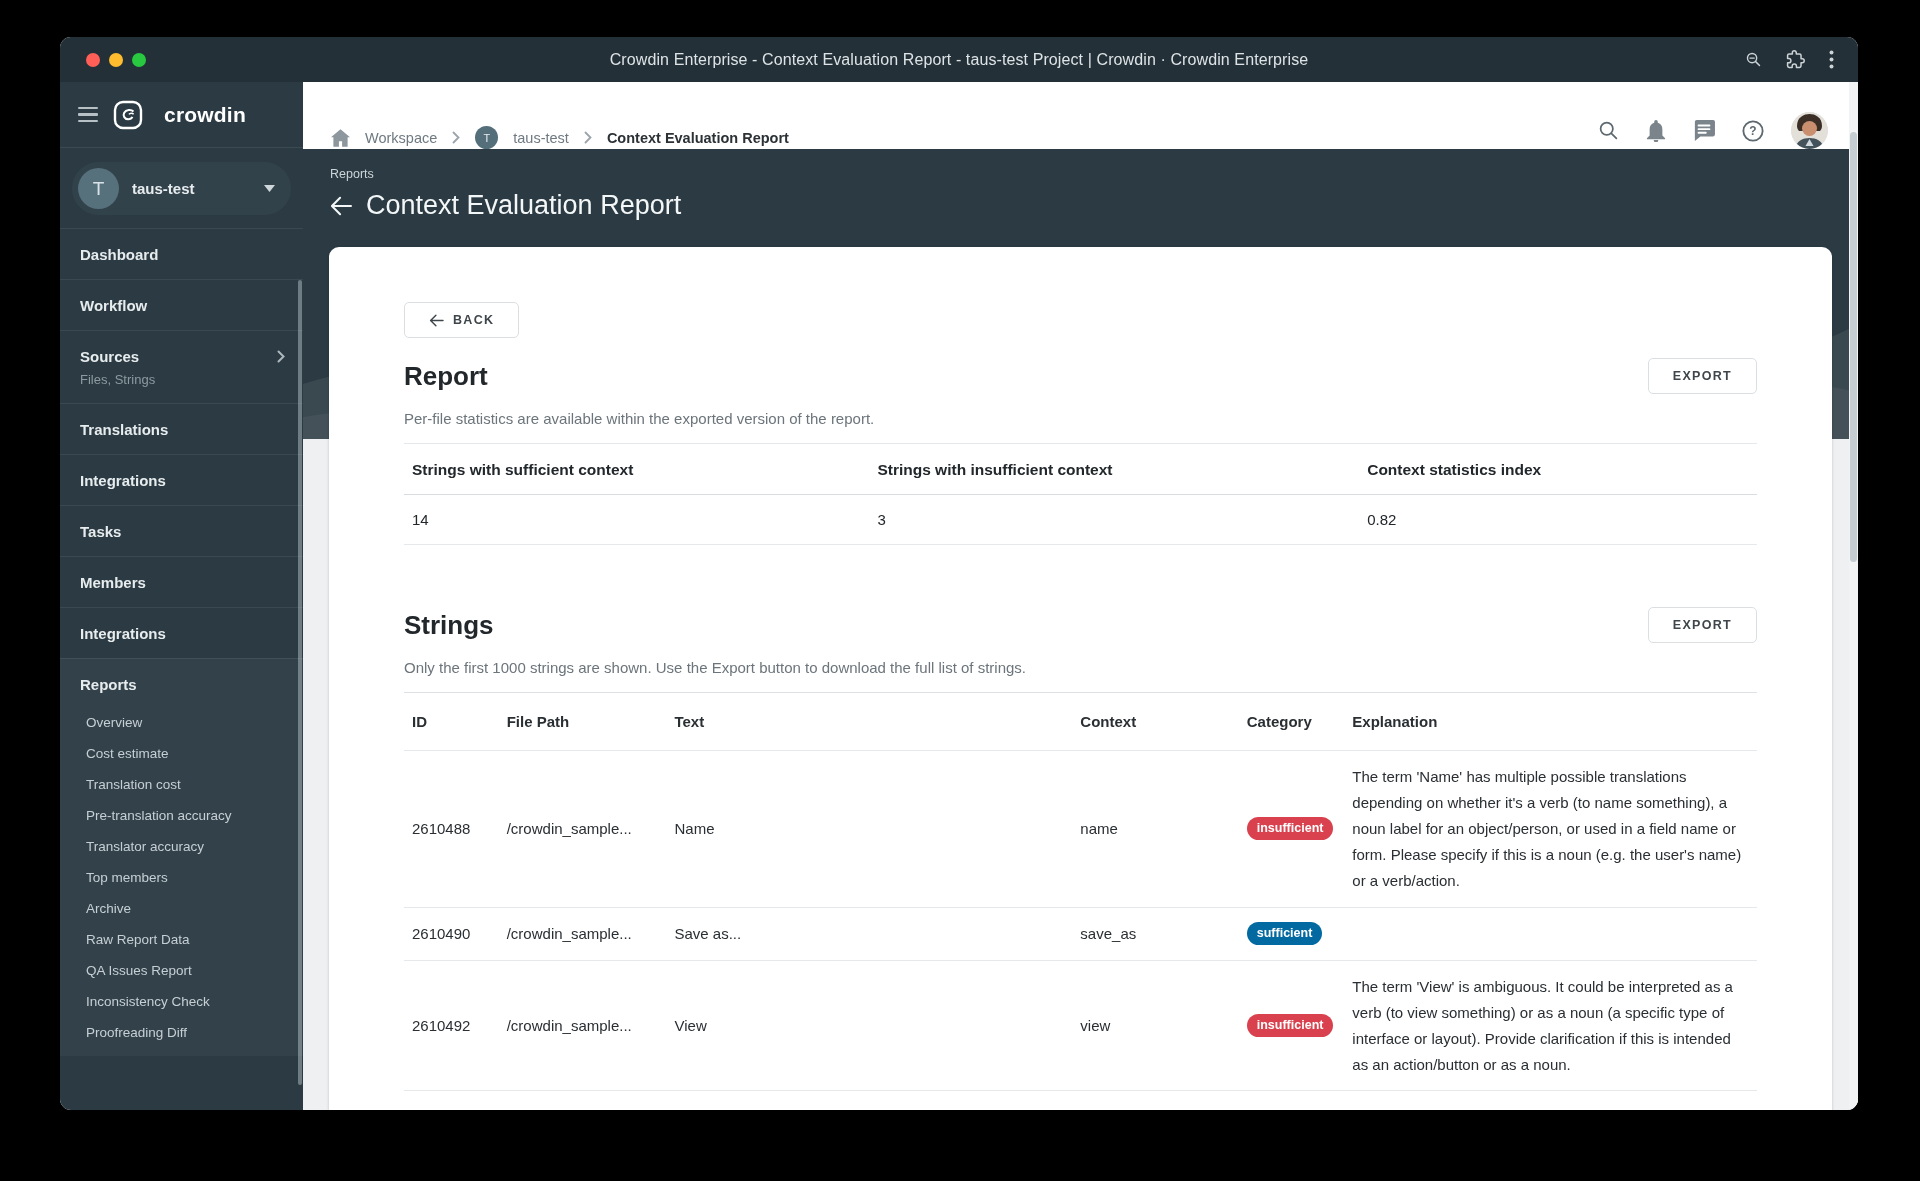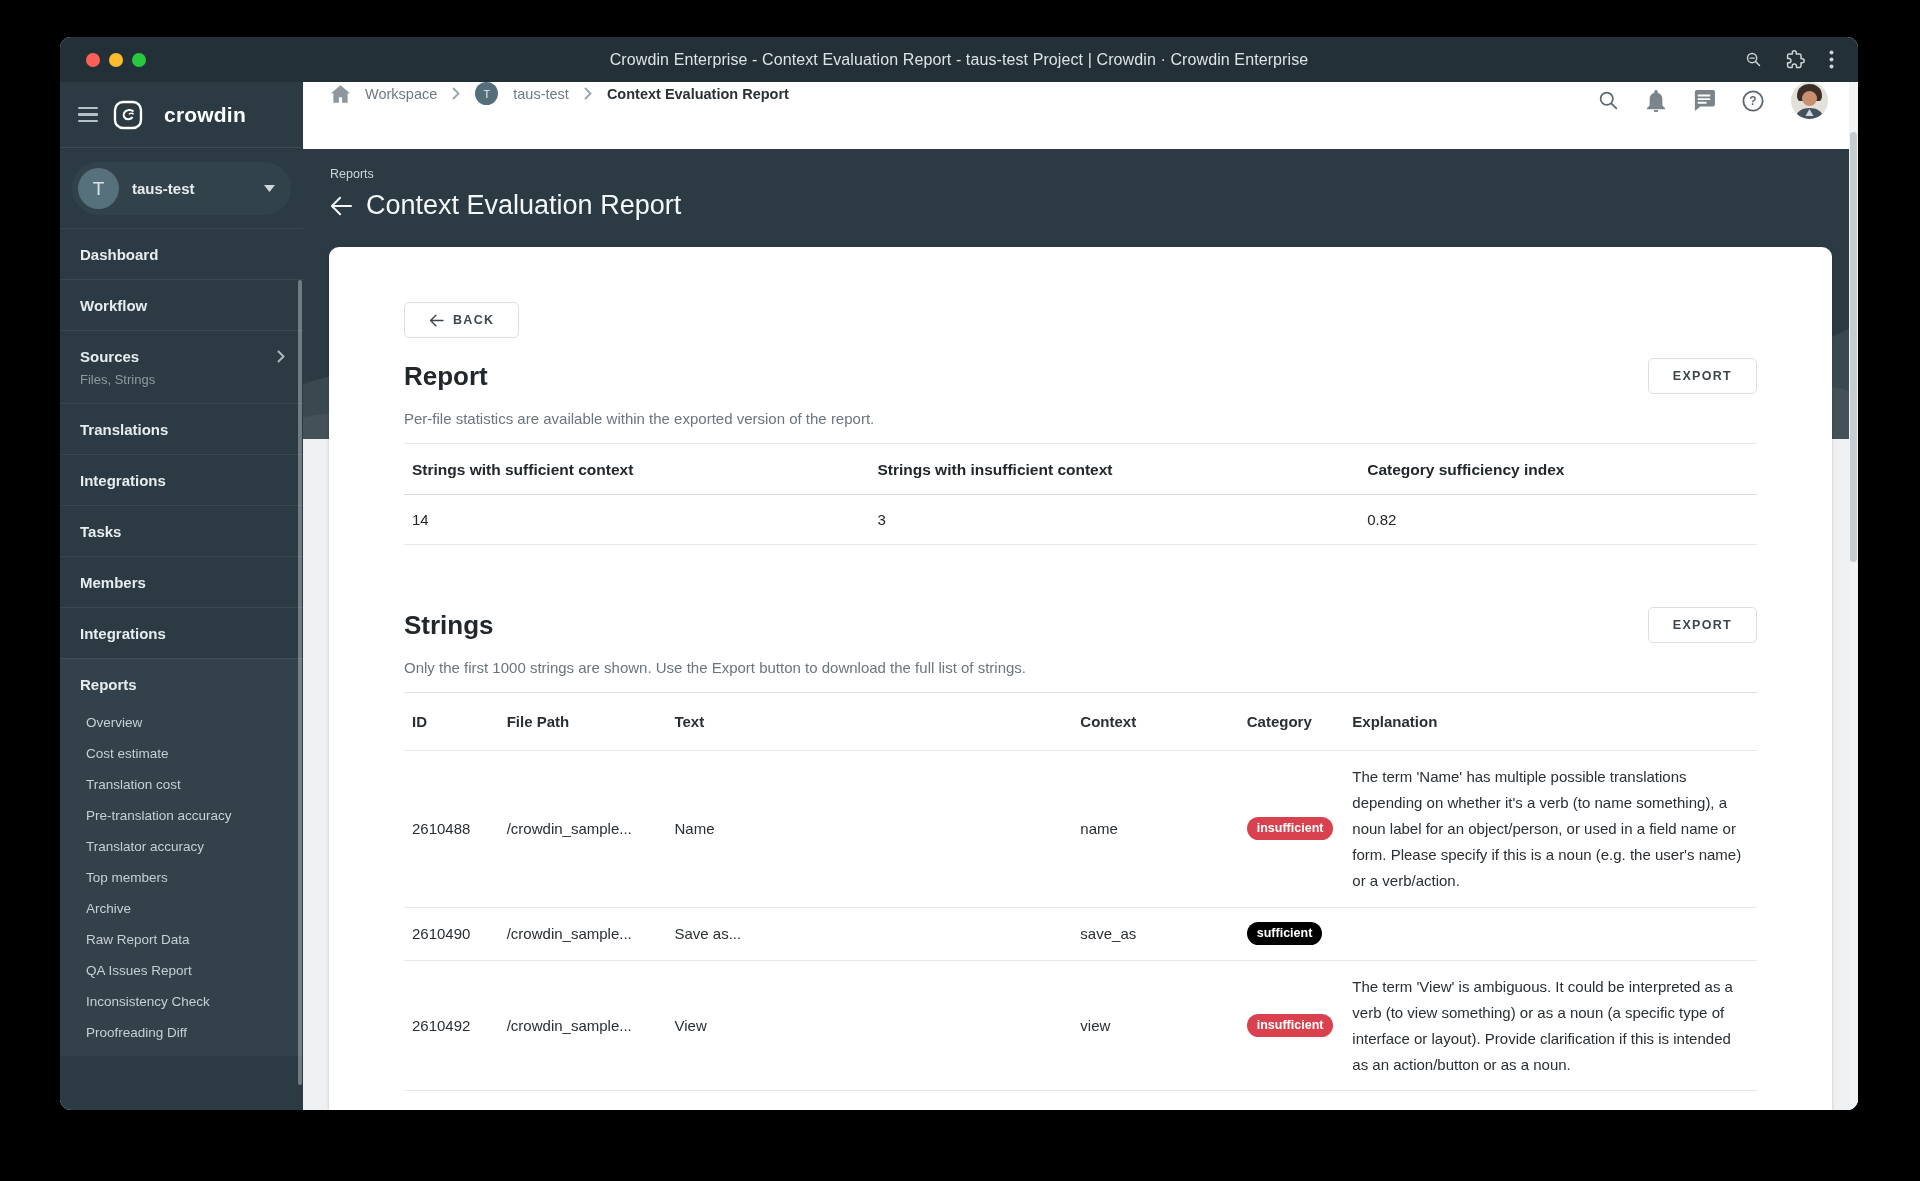--- a/index.html
+++ b/index.html
@@ -43,21 +43,21 @@
   .reports-block { border-top:1px solid rgba(255,255,255,.07); background:#33424a; padding-bottom:8px; }
   .reports-label { padding:17px 20px 14px; font-size:15px; font-weight:600; cursor:pointer; }
   .report-sub { padding:8px 20px 8px 26px; font-size:13.5px; color:#c6cfd4; cursor:pointer; }
 
   .sidebar-thumb { position:absolute; right:1px; top:198px; width:4px; height:805px;
                    background:rgba(190,203,212,.45); border-radius:2px; }
 
   
   .main { flex:1; display:flex; flex-direction:column; min-width:0; position:relative; background:#eef0f2; }
 
-  .topbar { height:67px; background:#fff; display:flex; align-items:flex-start; padding:0 30px 0 28px; flex-shrink:0; }
+  .topbar { height:67px; background:#fff; display:flex; align-items:flex-end; padding:0 30px 0 28px; flex-shrink:0; }
   .crumbs { display:flex; align-items:center; gap:15px; font-size:14.5px; color:#6e7980; }
   .crumb { cursor:pointer; }
   .crumb-avatar { width:23px; height:23px; border-radius:50%; background:#546e7a; color:#e4ebee;
                   display:flex; align-items:center; justify-content:center; font-size:11px; }
   .crumb-current { color:#2b3135; font-weight:600; }
   .top-actions { margin-left:auto; display:flex; align-items:center; gap:27px; }
   .top-actions svg { display:block; cursor:pointer; }
   .user-avatar { width:37px; height:37px; border-radius:50%; overflow:hidden; cursor:pointer; background:#dfe3e6; }
 
   .band { height:290px; background:#2c3b43; position:relative; overflow:hidden; flex-shrink:0; }
@@ -267,21 +267,21 @@
           <div class="section-head">
             <h2>Report</h2>
             <button class="btn">EXPORT</button>
           </div>
           <div class="section-sub">Per-file statistics are available within the exported version of the report.</div>
 
           <div class="stats-table">
             <div class="stats-row head">
               <div>Strings with sufficient context</div>
               <div>Strings with insufficient context</div>
-              <div>Category sufficiency index</div>
+              <div>Context statistics index</div>
             </div>
             <div class="stats-row vals">
               <div>14</div>
               <div>3</div>
               <div>0.82</div>
             </div>
           </div>
 
           
           <div class="section-head second">
@@ -307,21 +307,21 @@
               <div>name</div>
               <div><span class="badge" style="background: rgb(216, 65, 77);">insufficient</span></div>
               <div class="expl">The term 'Name' has multiple possible translations depending on whether it's a verb (to name something), a noun label for an object/person, or used in a field name or form. Please specify if this is a noun (e.g. the user's name) or a verb/action.</div>
             </div>
 
             <div class="str-row">
               <div>2610490</div>
               <div>/crowdin_sample...</div>
               <div>Save as...</div>
               <div>save_as</div>
-              <div><span class="badge" style="background: #000000;">sufficient</span></div>
+              <div><span class="badge" style="background: #0369a1;">sufficient</span></div>
               <div class="expl"></div>
             </div>
 
             <div class="str-row">
               <div>2610492</div>
               <div>/crowdin_sample...</div>
               <div>View</div>
               <div>view</div>
               <div><span class="badge" style="background: rgb(216, 65, 77);">insufficient</span></div>
               <div class="expl">The term 'View' is ambiguous. It could be interpreted as a verb (to view something) or as a noun (a specific type of interface or layout). Provide clarification if this is intended as an action/button or as a noun.</div>

